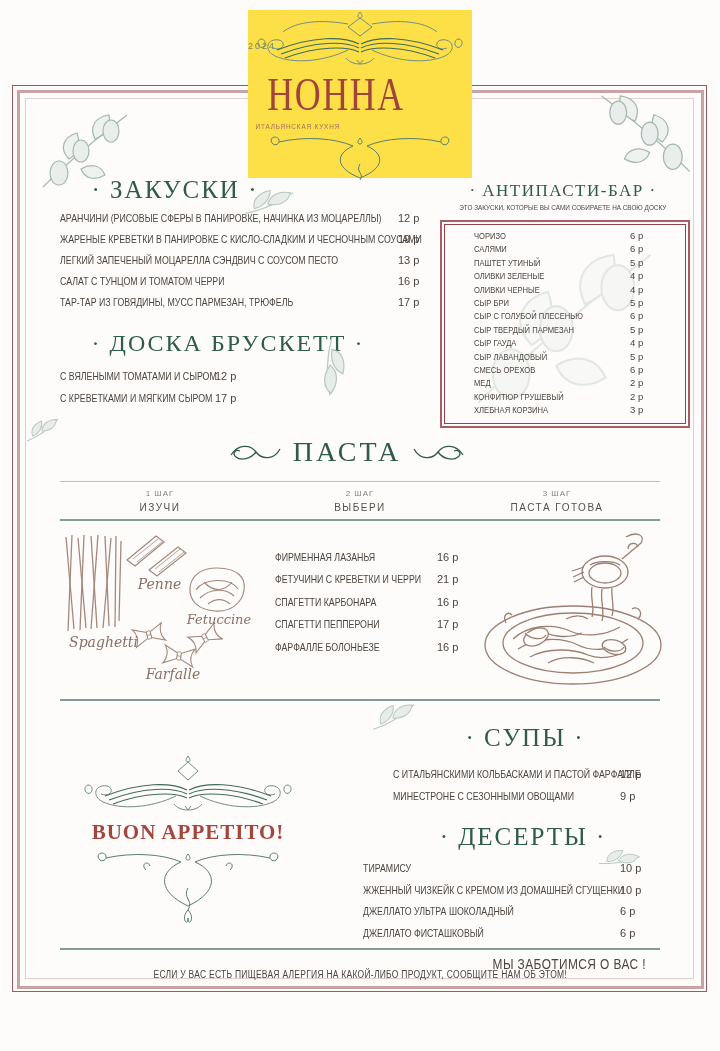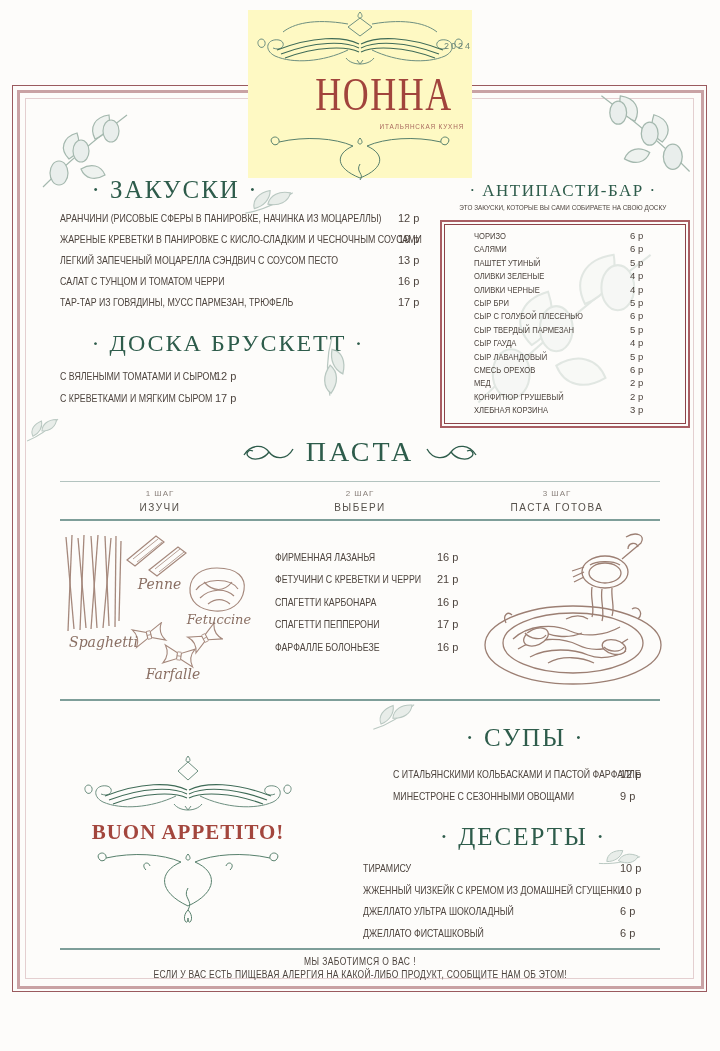--- a/index.html
+++ b/index.html
@@ -5,36 +5,36 @@
   html,body{margin:0;padding:0;background:#ffffff;}
   #page{position:relative;width:720px;height:1051px;background:#fdfcfa;overflow:hidden;
         font-family:"Liberation Sans",sans-serif;color:#4d443e;}
 
   
   #frame-outer{position:absolute;left:12px;top:85px;width:693px;height:905px;border:1px solid #9a5a5e;}
   #frame-band{position:absolute;left:17px;top:90px;width:681px;height:893px;border:3px solid #c9a2a4;}
   #frame-faint{position:absolute;left:25px;top:98px;width:667px;height:879px;border:1px solid #e4cfd0;}
 
   
-  #header-box{position:absolute;left:248px;top:10px;width:224px;height:168px;background:#fef9c3;z-index:6;text-align:right;}
+  #header-box{position:absolute;left:248px;top:10px;width:224px;height:168px;background:#fde047;z-index:6;text-align:left;}
   #year{position:absolute;top:31px;left:0;right:0;font-size:9px;letter-spacing:2px;color:#6a8578;}
   #brand-title{position:absolute;top:58px;left:0;right:0;font-family:"Liberation Serif",serif;font-weight:normal;
                font-size:46px;color:#a1443c;letter-spacing:2px;}
   #brand-sub{position:absolute;top:112px;left:0;right:0;font-size:7.5px;letter-spacing:1px;color:#a96a5e;}
   .cx{display:inline-block;transform:scaleX(.85);}
   .cx78{display:inline-block;transform:scaleX(.78);}
   .cl{display:inline-block;transform:scaleX(.8);transform-origin:0 50%;white-space:nowrap;}
 
   
   .sec-title{position:absolute;text-align:center;font-family:"Liberation Serif",serif;color:#2e5c4b;letter-spacing:2px;}
   #zakuski-title{left:60px;top:176px;width:230px;font-size:25px;}
   #antipasti-title{left:433px;top:181px;width:260px;font-size:17px;letter-spacing:1.5px;}
   #antipasti-sub{position:absolute;left:430px;top:203px;width:266px;text-align:center;font-size:7.5px;color:#4d443e;}
   #brusketta-title{left:48px;top:330px;width:288px;font-size:24px;margin-left:36px;}
-  #pasta-title-row{position:absolute;left:210px;top:436px;width:300px;display:flex;align-items:center;justify-content:center;gap:10px;}
+  #pasta-title-row{position:absolute;left:197px;top:436px;width:300px;display:flex;align-items:center;justify-content:center;gap:10px;}
   #pasta-title-text{font-family:"Liberation Serif",serif;color:#2e5c4b;font-size:28px;letter-spacing:3px;}
   #soups-title{left:420px;top:724px;width:210px;font-size:25px;}
   #desserts-title{left:395px;top:823px;width:256px;font-size:25px;}
 
   
   .mlist{position:absolute;font-size:11px;color:#4d443e;}
   .mrow{position:relative;display:block;}
   .mrow .nm{position:absolute;left:0;top:0;}
   .mrow .pr{position:absolute;right:0;top:0;width:30px;text-align:left;}
   #zakuski-list{left:60px;top:212px;width:368px;}
@@ -73,21 +73,21 @@
   #lbl-spaghetti{left:36px;top:634px;width:135px;}
   #lbl-penne{left:122px;top:576px;width:75px;}
   #lbl-fettuccine{left:178px;top:612px;width:82px;font-size:13px;}
   #lbl-farfalle{left:133px;top:666px;width:80px;}
 
   
   #banner-text{position:absolute;left:55px;top:820px;width:266px;text-align:center;
                font-family:"Liberation Serif",serif;font-weight:bold;font-size:21px;letter-spacing:1px;color:#a3463d;}
 
   
-  #footer-1{position:absolute;left:60px;top:956px;width:600px;text-align:center;font-size:10px;letter-spacing:.5px;}
+  #footer-1{position:absolute;left:60px;top:956px;width:600px;text-align:right;font-size:14px;letter-spacing:.5px;}
   #footer-2{position:absolute;left:60px;top:969px;width:600px;text-align:center;font-size:10px;letter-spacing:.3px;}
   #credits{position:absolute;left:75px;top:1017px;width:567px;display:flex;justify-content:space-between;
            font-size:8.5px;color:#54493f;}
   .leaf{position:absolute;opacity:.8;}
 </style>
 </head>
 <body>
 
 <div id="page">
 

